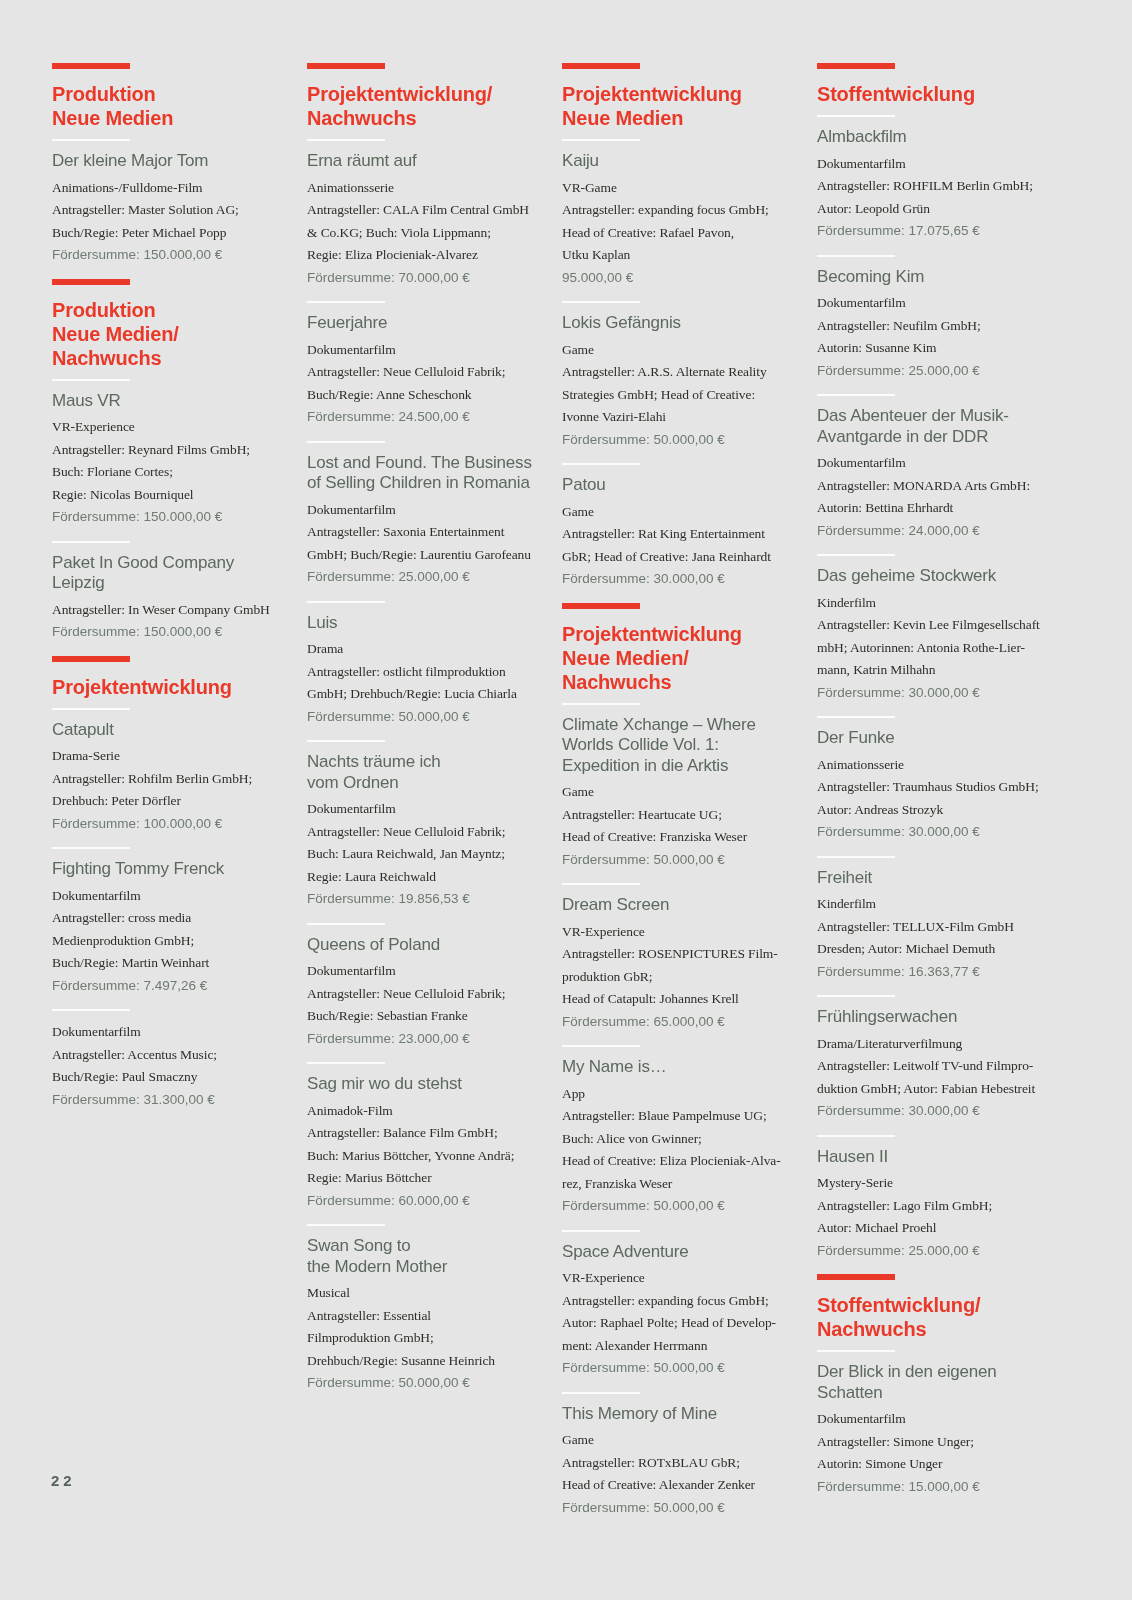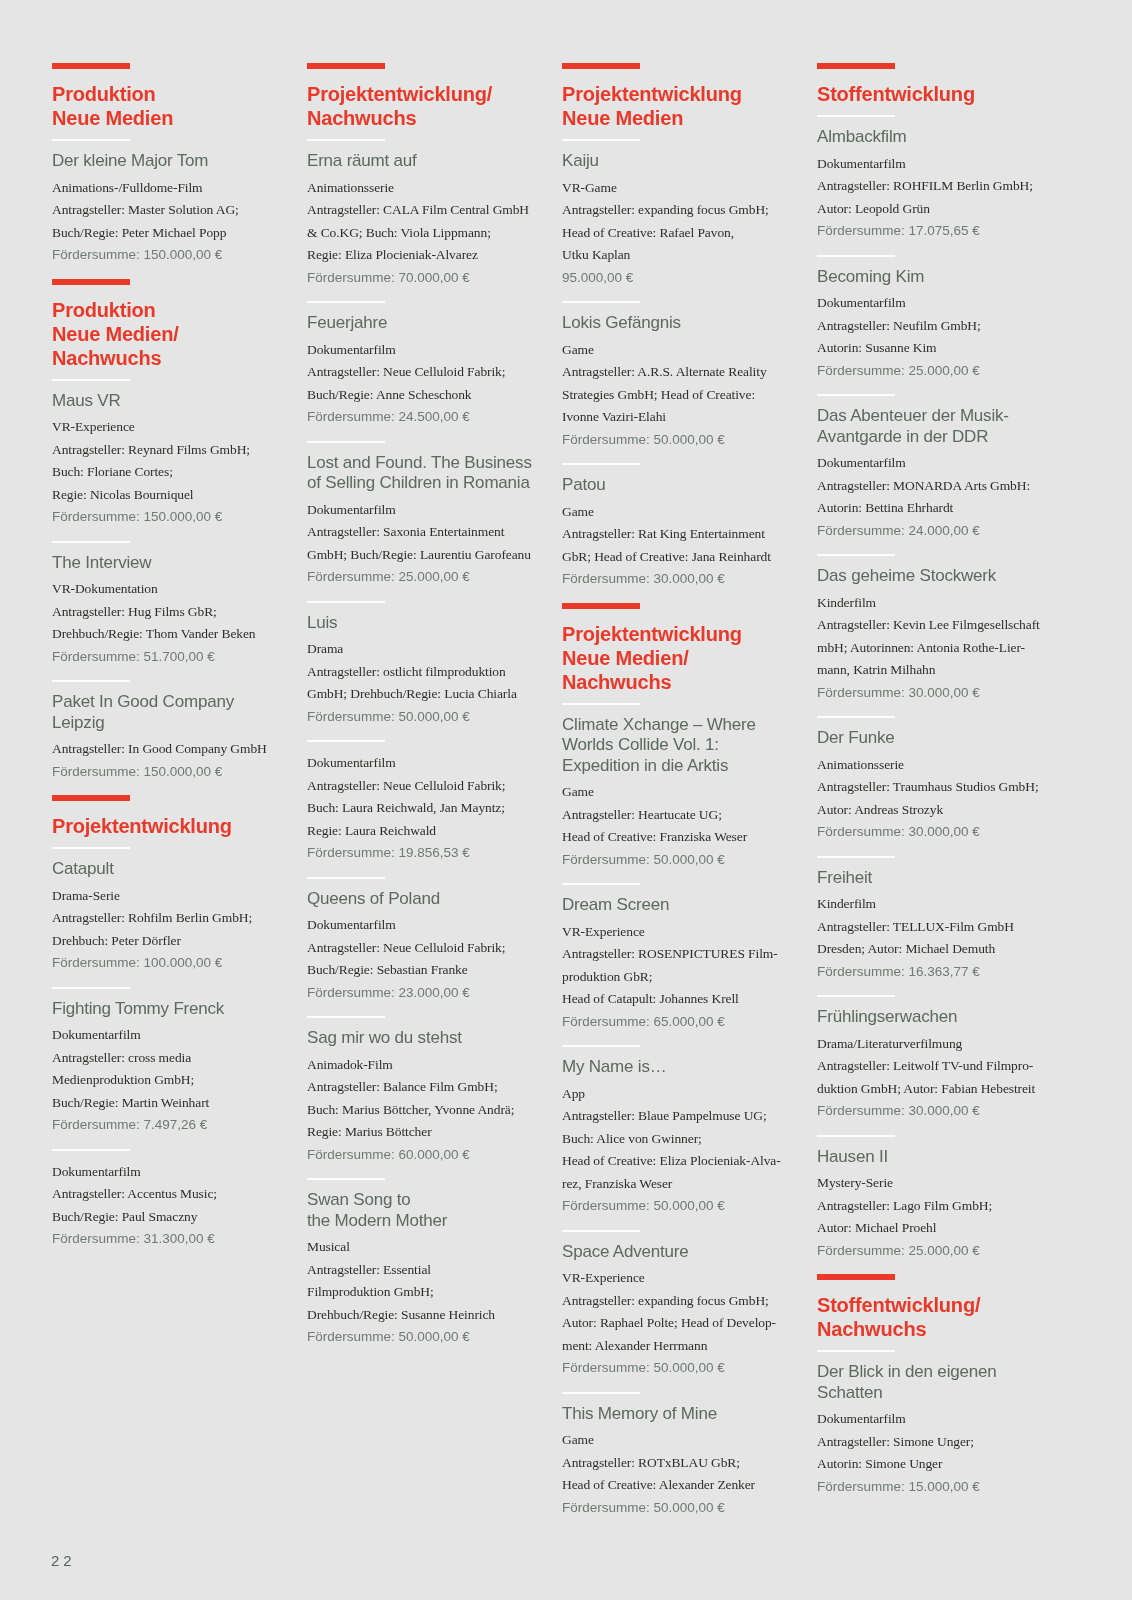--- a/index.html
+++ b/index.html
@@ -65,23 +65,23 @@
   .funding-amount {
     font-family: "Liberation Sans", sans-serif;
     font-size: 13.5px;
     line-height: 22.5px;
     color: #6e7b70;
     white-space: nowrap;
   }
   .page-number {
     position: absolute;
     left: 51px;
-    top: 1552px;
+    top: 1472px;
     font-size: 15px;
-    font-weight: normal;
+    font-weight: bold;
     letter-spacing: 4px;
     color: #55635a;
   }
 </style>
 </head>
 <body>
 
 <div class="page">
   <main class="columns" id="columns">
       <div class="column">
@@ -117,34 +117,24 @@
           </h3>
           <div class="entry-detail-line">VR-Experience</div>
           <div class="entry-detail-line">Antragsteller: Reynard Films GmbH;</div>
           <div class="entry-detail-line">Buch: Floriane Cortes;</div>
           <div class="entry-detail-line">Regie: Nicolas Bourniquel</div>
           <div class="funding-amount">Fördersumme: 150.000,00 €</div>
         </article>
         <article class="entry">
           <div class="entry-separator"></div>
           <h3 class="entry-title">
-            <div class="entry-title-line">The Interview</div>
-          </h3>
-          <div class="entry-detail-line">VR-Dokumentation</div>
-          <div class="entry-detail-line">Antragsteller: Hug Films GbR;</div>
-          <div class="entry-detail-line">Drehbuch/Regie: Thom Vander Beken</div>
-          <div class="funding-amount">Fördersumme: 51.700,00 €</div>
-        </article>
-        <article class="entry">
-          <div class="entry-separator"></div>
-          <h3 class="entry-title">
             <div class="entry-title-line">Paket In Good Company</div>
             <div class="entry-title-line">Leipzig</div>
           </h3>
-          <div class="entry-detail-line">Antragsteller: In Good Company GmbH</div>
+          <div class="entry-detail-line">Antragsteller: In Weser Company GmbH</div>
           <div class="funding-amount">Fördersumme: 150.000,00 €</div>
         </article>
         <section class="section">
           <div class="section-rule"></div>
           <h2 class="section-title">
             <div class="section-title-line">Projektentwicklung</div>
           </h2>
         </section>
         <article class="entry">
           <div class="entry-separator"></div>
@@ -220,20 +210,24 @@
           <h3 class="entry-title">
             <div class="entry-title-line">Luis</div>
           </h3>
           <div class="entry-detail-line">Drama</div>
           <div class="entry-detail-line">Antragsteller: ostlicht filmproduktion</div>
           <div class="entry-detail-line">GmbH; Drehbuch/Regie: Lucia Chiarla</div>
           <div class="funding-amount">Fördersumme: 50.000,00 €</div>
         </article>
         <article class="entry">
           <div class="entry-separator"></div>
+          <h3 class="entry-title">
+            <div class="entry-title-line">Nachts träume ich</div>
+            <div class="entry-title-line">vom Ordnen</div>
+          </h3>
           <div class="entry-detail-line">Dokumentarfilm</div>
           <div class="entry-detail-line">Antragsteller: Neue Celluloid Fabrik;</div>
           <div class="entry-detail-line">Buch: Laura Reichwald, Jan Mayntz;</div>
           <div class="entry-detail-line">Regie: Laura Reichwald</div>
           <div class="funding-amount">Fördersumme: 19.856,53 €</div>
         </article>
         <article class="entry">
           <div class="entry-separator"></div>
           <h3 class="entry-title">
             <div class="entry-title-line">Queens of Poland</div>

